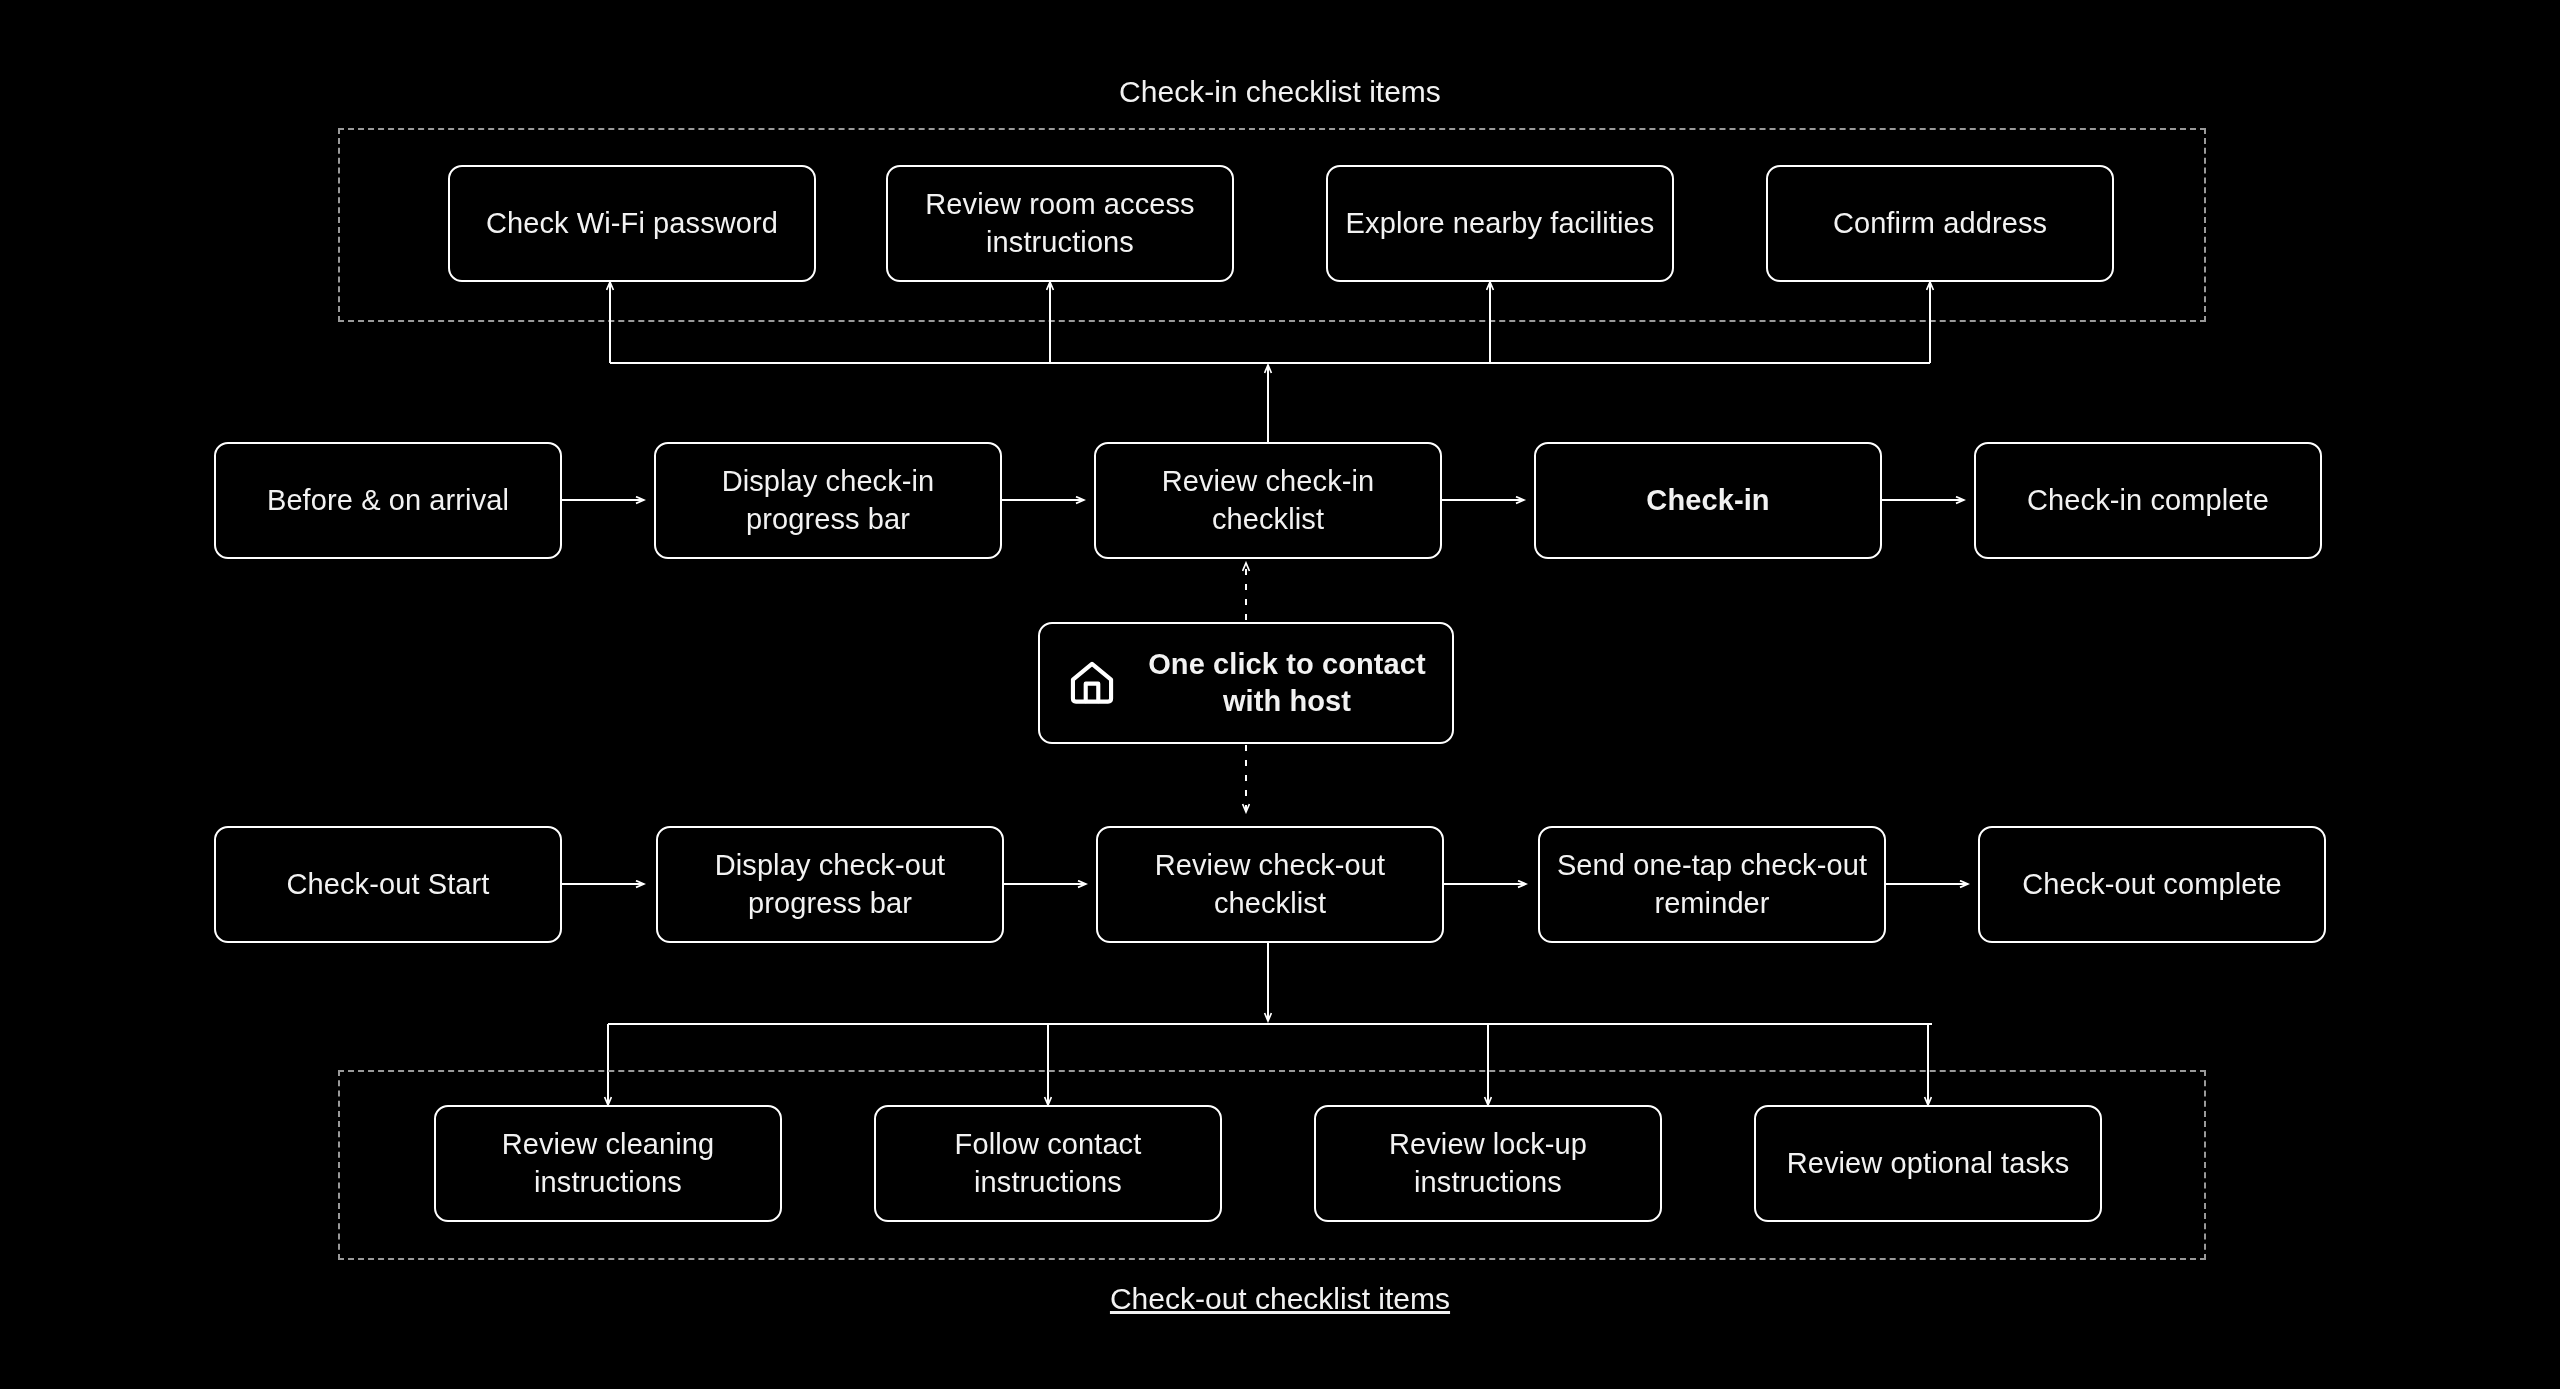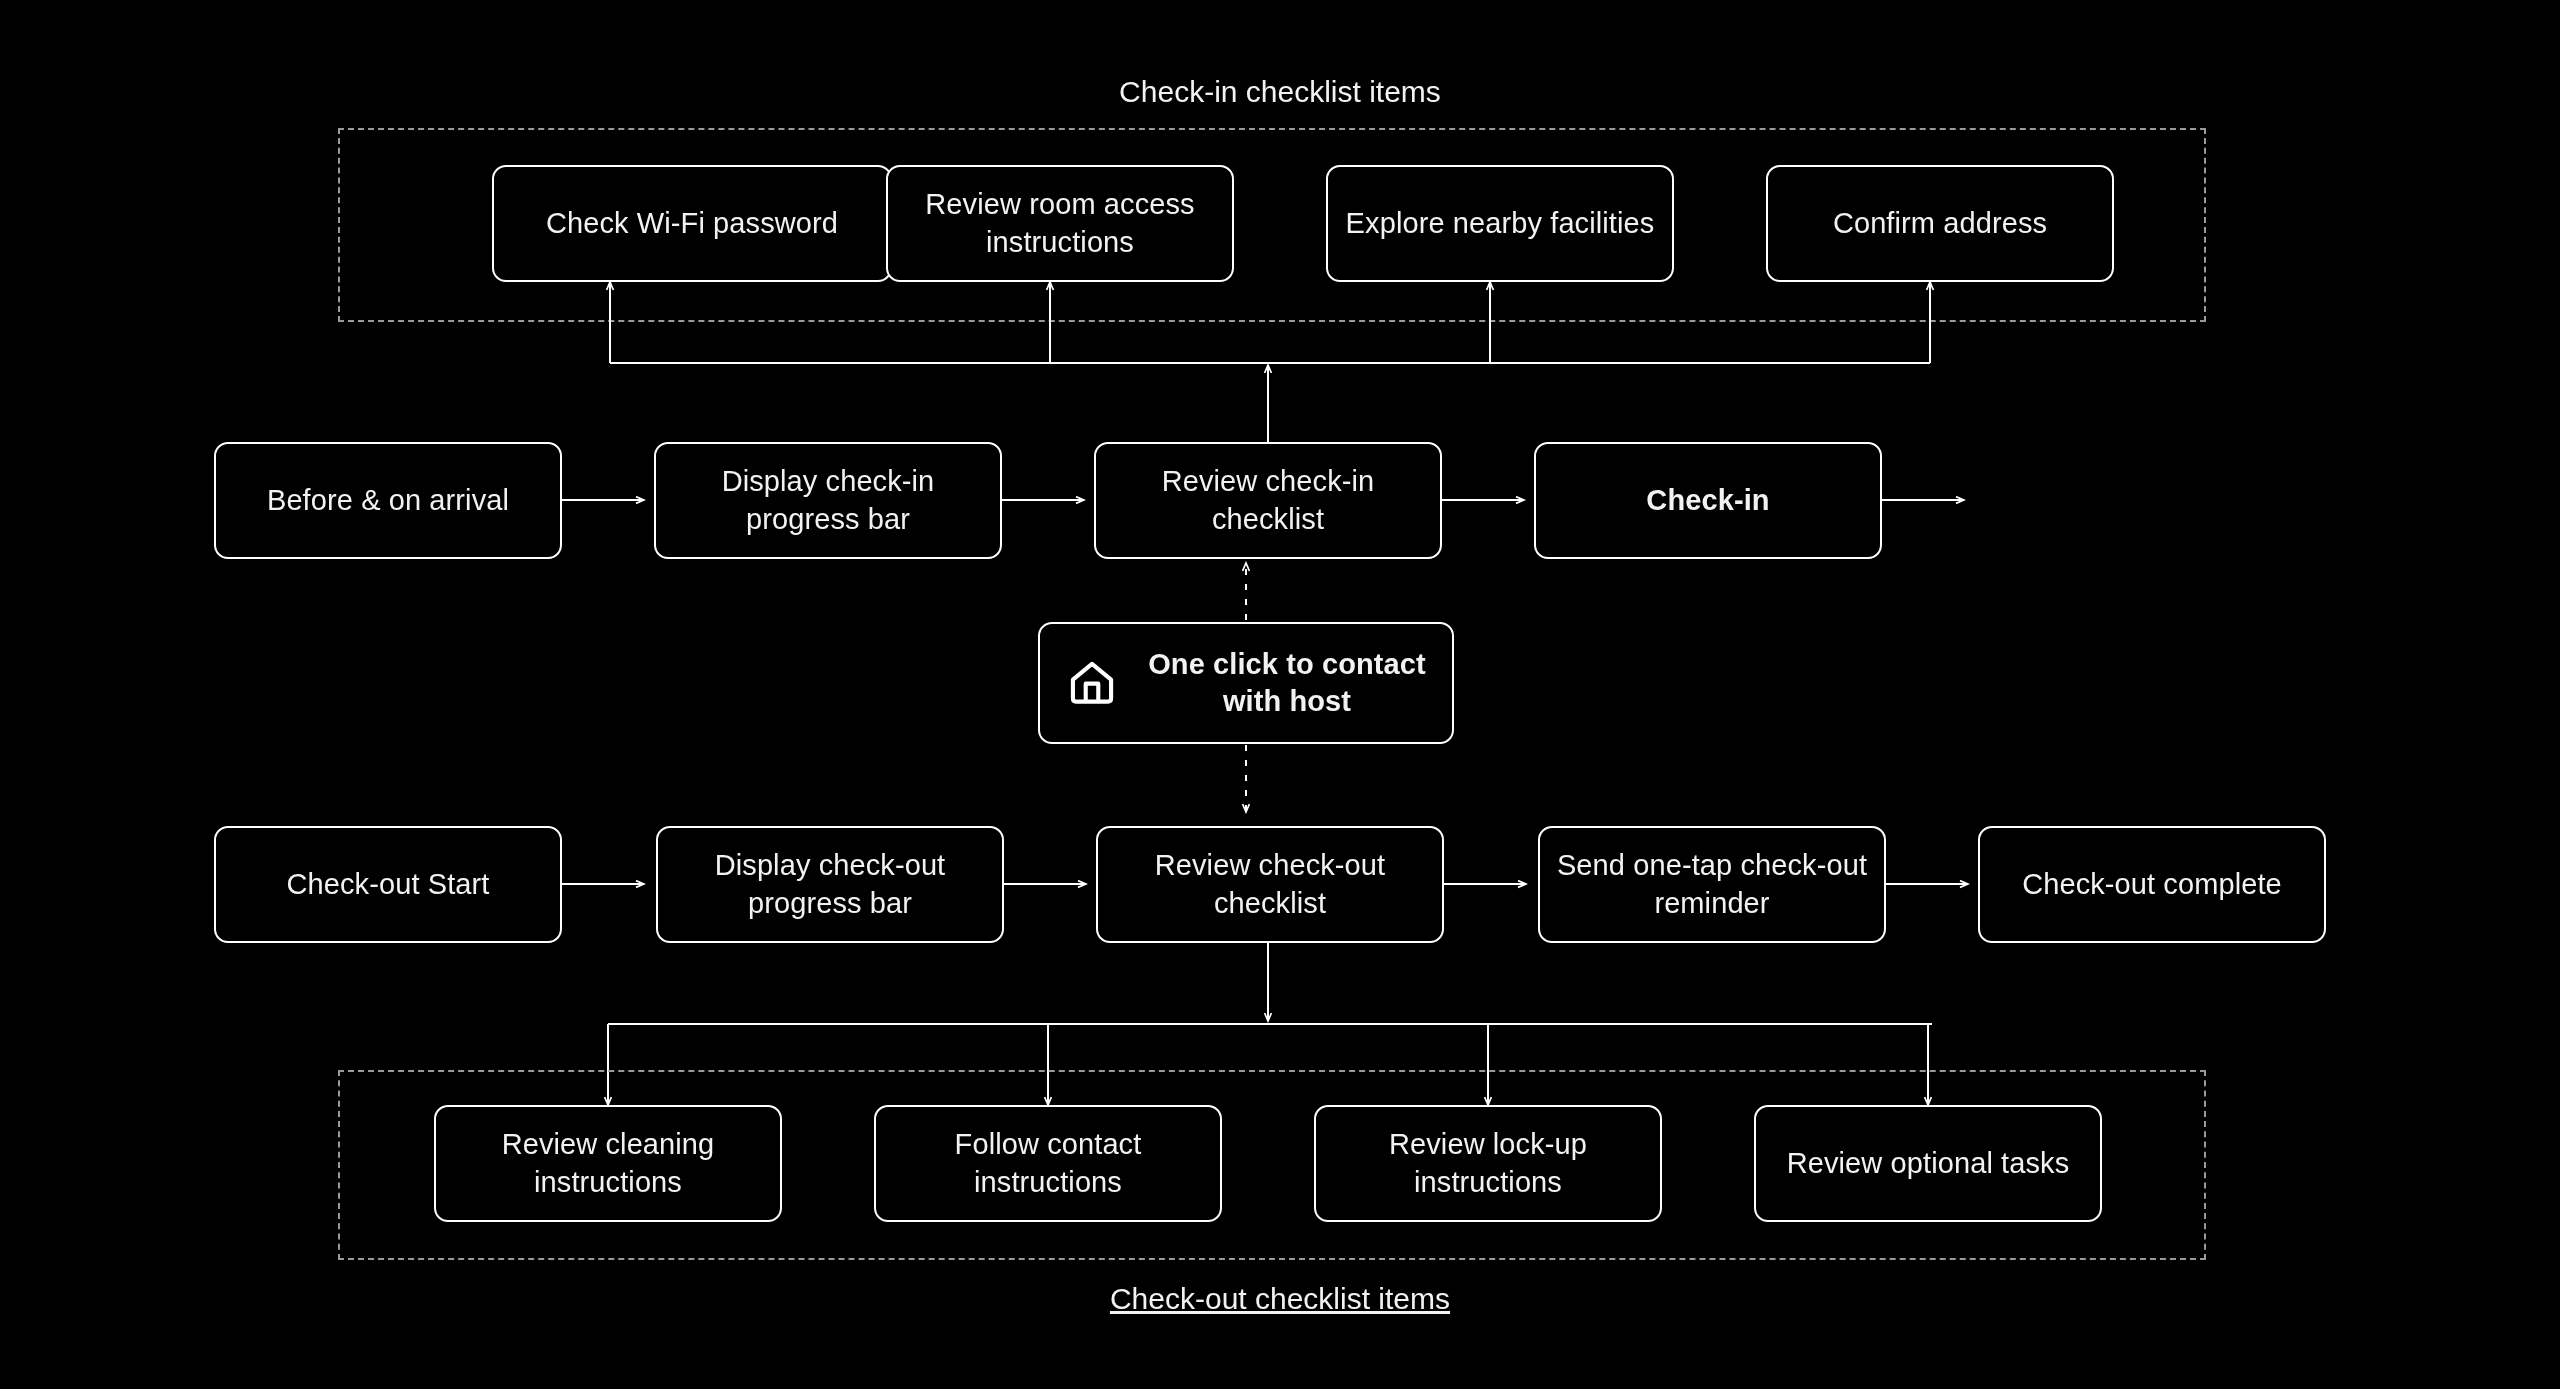--- a/index.html
+++ b/index.html
@@ -122,21 +122,21 @@
 
       <path d="M1268,942 L1268,1021" marker-end="url(#arrow)"></path>
       <path d="M608,1024 L1932,1024"></path>
       <path d="M608,1024 L608,1105" marker-end="url(#arrow)"></path>
       <path d="M1048,1024 L1048,1105" marker-end="url(#arrow)"></path>
       <path d="M1488,1024 L1488,1105" marker-end="url(#arrow)"></path>
       <path d="M1928,1024 L1928,1105" marker-end="url(#arrow)"></path>
     </g>
   </svg>
 
-  <div class="node" style="left:448px; top:165px; width:400px; height:117px;margin-left:44px;">
+  <div class="node" style="left:448px; top:165px; width:368px; height:117px;">
     <span class="label">Check Wi-Fi password</span>
   </div>
   <div class="node" style="left:886px; top:165px; width:348px; height:117px;">
     <span class="label">Review room access instructions</span>
   </div>
   <div class="node" style="left:1326px; top:165px; width:348px; height:117px;">
     <span class="label">Explore nearby facilities</span>
   </div>
   <div class="node" style="left:1766px; top:165px; width:348px; height:117px;">
     <span class="label">Confirm address</span>
@@ -146,20 +146,23 @@
     <span class="label">Before &amp; on arrival</span>
   </div>
   <div class="node" style="left:654px; top:442px; width:348px; height:117px;">
     <span class="label">Display check-in progress bar</span>
   </div>
   <div class="node" style="left:1094px; top:442px; width:348px; height:117px;">
     <span class="label">Review check-in checklist</span>
   </div>
   <div class="node" style="left:1534px; top:442px; width:348px; height:117px;font-weight:bold;">
     <span class="label">Check-in</span>
+  </div>
+  <div class="node" style="left:1974px; top:442px; width:348px; height:117px;">
+    <span class="label">Check-in complete</span>
   </div>
 
   <div class="node with-icon" style="left:1038px; top:622px; width:416px; height:122px;">
     <svg class="home-icon" viewBox="0 0 24 24" fill="none" stroke="#ffffff" stroke-width="1.9" stroke-linecap="round" stroke-linejoin="round">
       <path d="M3.2 10.4 L12 3.2 L20.8 10.4 L20.8 19.2 Q20.8 20.6 19.4 20.6
                L4.6 20.6 Q3.2 20.6 3.2 19.2 Z"></path>
       <path d="M9.1 20.4 L9.1 12.3 L14.9 12.3 L14.9 20.4"></path>
     </svg>
     <span class="label">One click to contact with host</span>
   </div>

